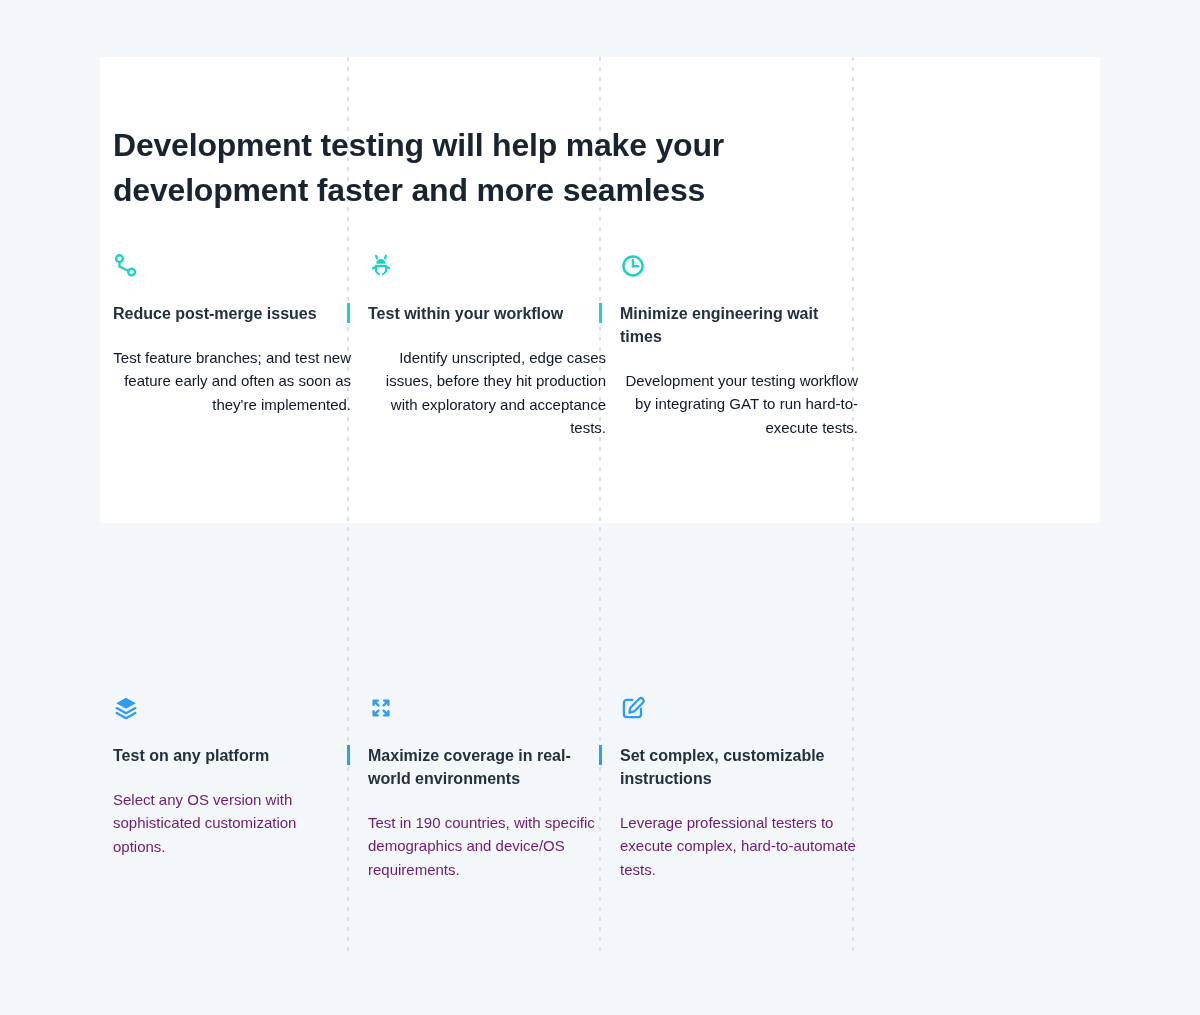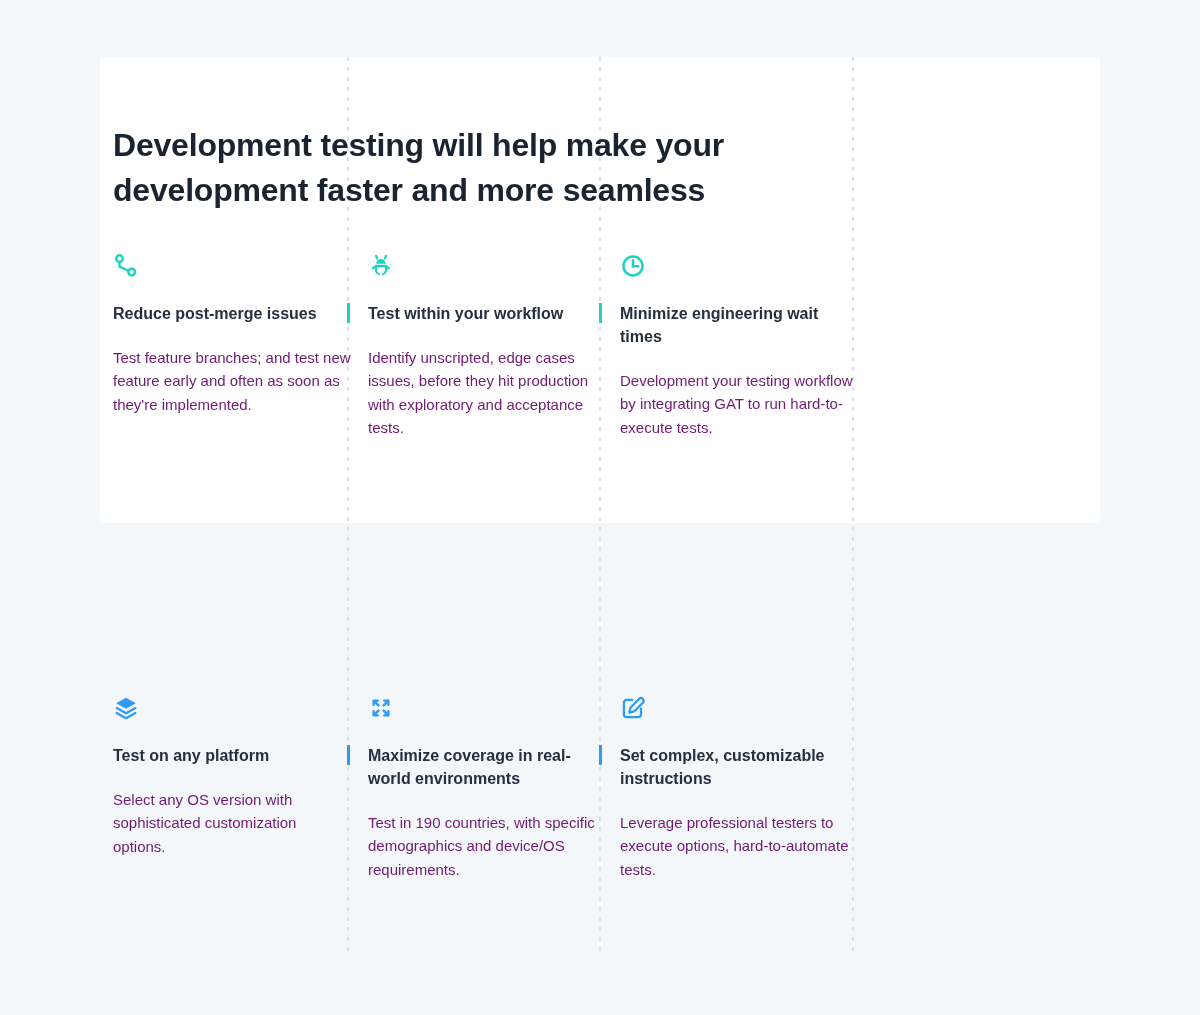--- a/index.html
+++ b/index.html
@@ -22,21 +22,21 @@
   }
   .col{position:absolute;width:238px;}
   .icon{height:27px;margin-bottom:22px;color:var(--accent);}
   .icon svg{width:26px;height:26px;display:block;}
   .col-title{
     position:relative;margin:0 0 21px 0;width:215px;
     font-size:16px;line-height:23px;font-weight:bold;color:#24303d;
   }
   .bar{position:absolute;left:-21px;top:1px;width:3px;height:20px;background:var(--accent);}
   .col-body{margin:0;width:238px;font-size:15px;line-height:23.4px;}
-  .sec-0 .col-body{color:#701a75;}
+  .sec-0 .col-body{color:#0f172a;text-align:right;}
   .sec-1 .col-body{color:#701a75;}
 </style>
 </head>
 <body>
 
 <div class="page">
 
   <div class="card"></div>
 
   <div class="vline" style="left:347px"></div>
@@ -135,17 +135,17 @@
       <div class="icon">
           <svg viewBox="0 0 24 24" fill="none" stroke="currentColor" stroke-width="2.1" stroke-linecap="round" stroke-linejoin="round">
             <path d="M11.4 4.6 H6.2 A2.6 2.6 0 0 0 3.6 7.2 V17.8 A2.6 2.6 0 0 0 6.2 20.4 H16.8 A2.6 2.6 0 0 0 19.4 17.8 V12.6"></path>
             <path d="M17.8 3.4 a2.5 2.5 0 0 1 3.5 3.5 L13 15.2 L8.6 16.2 L9.6 11.8 Z"></path>
           </svg>
         </div>
       <h3 class="col-title">
         <span class="bar"></span>
         <span>Set complex, customizable instructions</span>
       </h3>
-      <p class="col-body">Leverage professional testers to execute options, hard-to-automate tests.</p>
+      <p class="col-body">Leverage professional testers to execute complex, hard-to-automate tests.</p>
     </div>
   </section>
 
 </div>
 
 </body></html>

